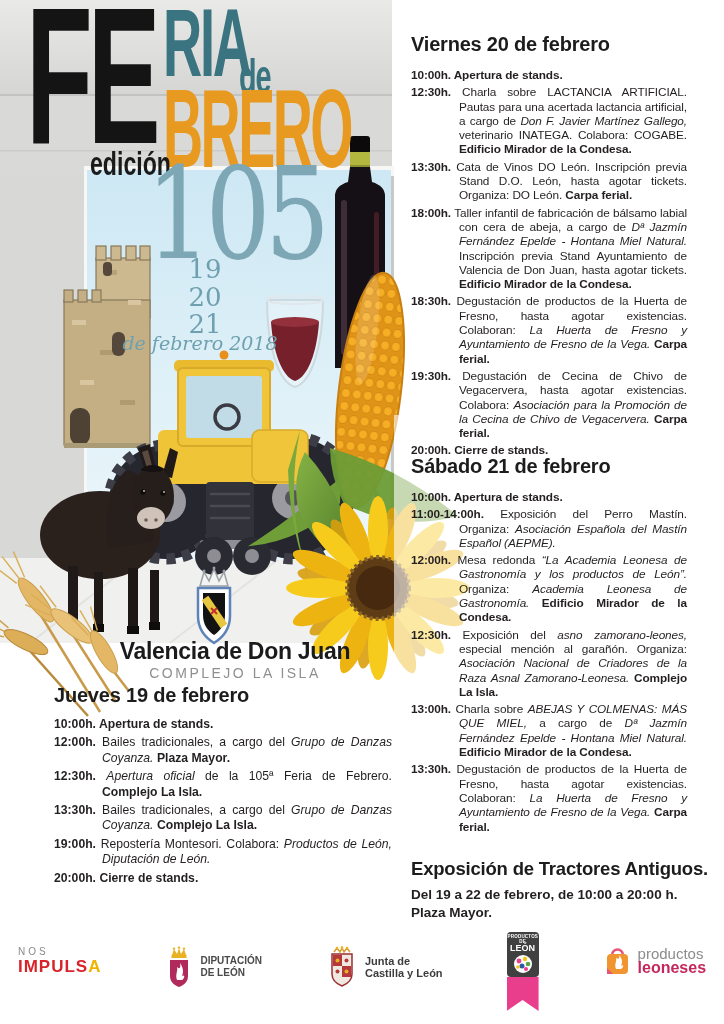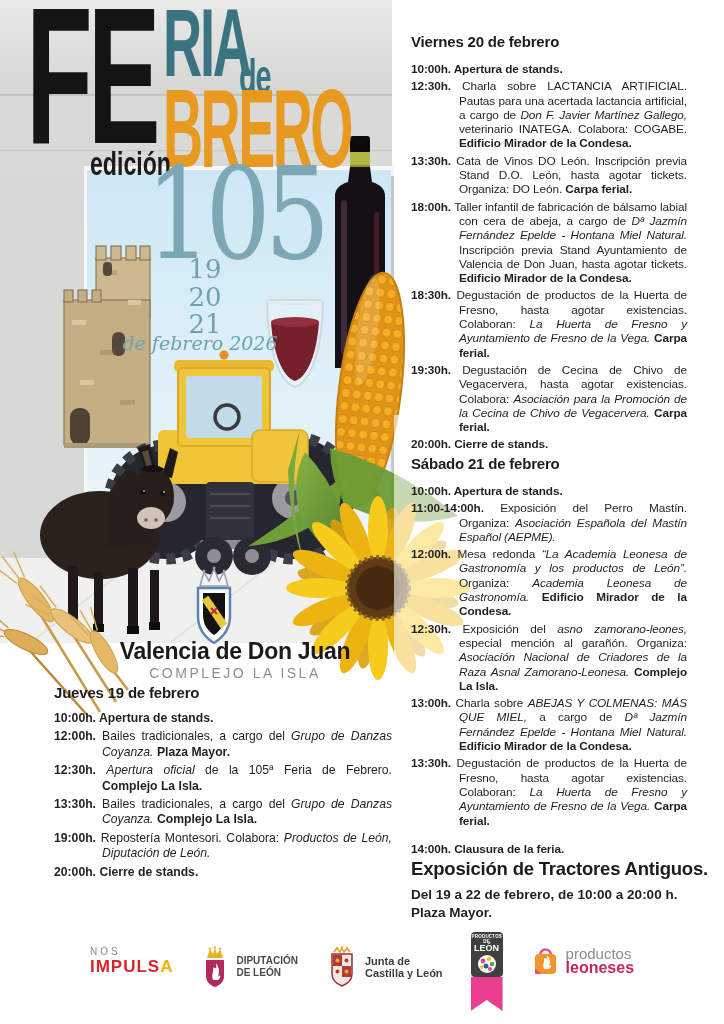--- a/index.html
+++ b/index.html
@@ -27,36 +27,36 @@
   
   .venue-city{position:absolute;left:95px;top:638px;width:280px;z-index:5;text-align:center;
               font-size:23px;font-weight:bold;color:#1b1b1b;letter-spacing:-.3px;}
   .venue-complex{position:absolute;left:95px;top:665px;width:280px;z-index:5;text-align:center;
               font-size:14px;color:#8f8f8f;letter-spacing:2.5px;}
   
   .program{position:absolute;z-index:5;}
   #sec-jueves {left:54px;  top:684px; width:338px;}
   #sec-viernes{left:411px; top:33px;  width:276px;}
   #sec-sabado {left:411px; top:455px; width:276px;}
-  .section-title{font-size:15px;font-weight:bold;color:#1c1c1c;margin:0 0 12px 0;letter-spacing:-.2px;}
+  .section-title{font-size:20px;font-weight:bold;color:#1c1c1c;margin:0 0 12px 0;letter-spacing:-.2px;}
   #sec-jueves .section-title{margin-bottom:10px;}
   .event{padding-left:48px;text-indent:-48px;text-align:justify;margin-bottom:3px;}
   #sec-viernes .event,#sec-sabado .event{font-size:11.8px;line-height:14.3px;letter-spacing:-.1px;}
   #sec-jueves .event{font-size:12.2px;line-height:15.4px;}
   .event .time{font-weight:bold;}
   .sg-i{font-style:italic;margin-top:48px;}
   .sg-b{font-weight:bold;}
   .gap-before{margin-top:14px;}
   
   #tractores{position:absolute;left:411px;top:858px;width:300px;z-index:5;}
   #tractores .tx-title{font-size:18.5px;font-weight:bold;color:#1c1c1c;margin-bottom:6px;letter-spacing:-.2px;}
   #tractores .tx-line{font-size:13.5px;font-weight:bold;line-height:18px;}
   
   #footer{position:absolute;left:0;top:930px;width:724px;height:90px;z-index:5;
-          display:flex;justify-content:center;align-items:flex-start;gap:28px;}
+          display:flex;justify-content:center;align-items:flex-start;gap:64px;}
   .logo{display:flex;align-items:center;gap:7px;margin-top:16px;}
   .nos-line1{font-size:10px;letter-spacing:3px;color:#8a8a8a;}
   .nos-line2{font-size:17px;font-weight:bold;color:#d8232a;letter-spacing:1px;}
   .nos-accent{color:#f0b400;}
   .junta-text,.dip-text{font-size:11px;font-weight:bold;color:#3c3c3c;line-height:12.5px;}
   .dip-text{font-size:10px;color:#4a4a4a;}
   .badge{width:32px;margin-top:2px;}
   .badge-top{background:#404040;border-radius:4px;padding:2px 1px 3px;text-align:center;}
   .badge-l1{font-size:4.5px;color:#fff;font-weight:bold;letter-spacing:.2px;}
   .badge-l2{font-size:9px;color:#fff;font-weight:bold;line-height:9px;}
@@ -293,21 +293,21 @@
 <div class="tpart t-ria">RIA</div>
 <div class="tpart t-de">de</div>
 <div class="tpart t-brero">BRERO</div>
 <div class="tpart t-edicion">edición</div>
 <div class="tpart t-105">105</div>
 <div class="t-dates">
   <div>19</div>
   <div>20</div>
   <div>21</div>
 </div>
-<div class="t-dateline">de febrero 2026</div>
+<div class="t-dateline">de febrero 2018</div>
 
 <div class="venue-city">Valencia de Don Juan</div>
 <div class="venue-complex">COMPLEJO LA ISLA</div>
 
 <section class="program" id="sec-jueves">
   <h2 class="section-title">Jueves 19 de febrero</h2>
   <div>
       <div class="event"><span class="time">10:00h. </span><span class="sg-b">Apertura de stands.</span></div>
       <div class="event"><span class="time">12:00h. </span><span class="sg-n">Bailes tradicionales, a cargo del </span><span class="sg-i">Grupo de Danzas Coyanza.</span><span class="sg-n"> </span><span class="sg-b">Plaza Mayor.</span></div>
       <div class="event"><span class="time">12:30h. </span><span class="sg-i">Apertura oficial</span><span class="sg-n"> de la 105ª Feria de Febrero. </span><span class="sg-b">Complejo La Isla.</span></div>
@@ -332,21 +332,20 @@
 
 <section class="program" id="sec-sabado">
   <h2 class="section-title">Sábado 21 de febrero</h2>
   <div>
       <div class="event"><span class="time">10:00h. </span><span class="sg-b">Apertura de stands.</span></div>
       <div class="event"><span class="time">11:00-14:00h. </span><span class="sg-n">Exposición del Perro Mastín. Organiza: </span><span class="sg-i">Asociación Española del Mastín Español (AEPME).</span></div>
       <div class="event"><span class="time">12:00h. </span><span class="sg-n">Mesa redonda </span><span class="sg-i">“La Academia Leonesa de Gastronomía y los productos de León”.</span><span class="sg-n"> Organiza: </span><span class="sg-i">Academia Leonesa de Gastronomía.</span><span class="sg-n"> </span><span class="sg-b">Edificio Mirador de la Condesa.</span></div>
       <div class="event"><span class="time">12:30h. </span><span class="sg-n">Exposición del </span><span class="sg-i">asno zamorano-leones,</span><span class="sg-n"> especial mención al garañón. Organiza: </span><span class="sg-i">Asociación Nacional de Criadores de la Raza Asnal Zamorano-Leonesa.</span><span class="sg-n"> </span><span class="sg-b">Complejo La Isla.</span></div>
       <div class="event"><span class="time">13:00h. </span><span class="sg-n">Charla sobre </span><span class="sg-i">ABEJAS Y COLMENAS: MÁS QUE MIEL,</span><span class="sg-n"> a cargo de </span><span class="sg-i">Dª Jazmín Fernández Epelde - Hontana Miel Natural.</span><span class="sg-n"> </span><span class="sg-b">Edificio Mirador de la Condesa.</span></div>
       <div class="event"><span class="time">13:30h. </span><span class="sg-n">Degustación de productos de la Huerta de Fresno, hasta agotar existencias. Colaboran: </span><span class="sg-i">La Huerta de Fresno y Ayuntamiento de Fresno de la Vega.</span><span class="sg-n"> </span><span class="sg-b">Carpa ferial.</span></div>
-      <div class="event gap-before"><span class="time">14:00h. </span><span class="sg-b">Clausura de la feria.</span></div>
     </div>
 </section>
 
 <div id="tractores">
   <div class="tx-title">Exposición de Tractores Antiguos.</div>
   <div class="tx-line">Del 19 a 22 de febrero, de 10:00 a 20:00 h.</div>
   <div class="tx-line">Plaza Mayor.</div>
 </div>
 
 <div id="footer">

